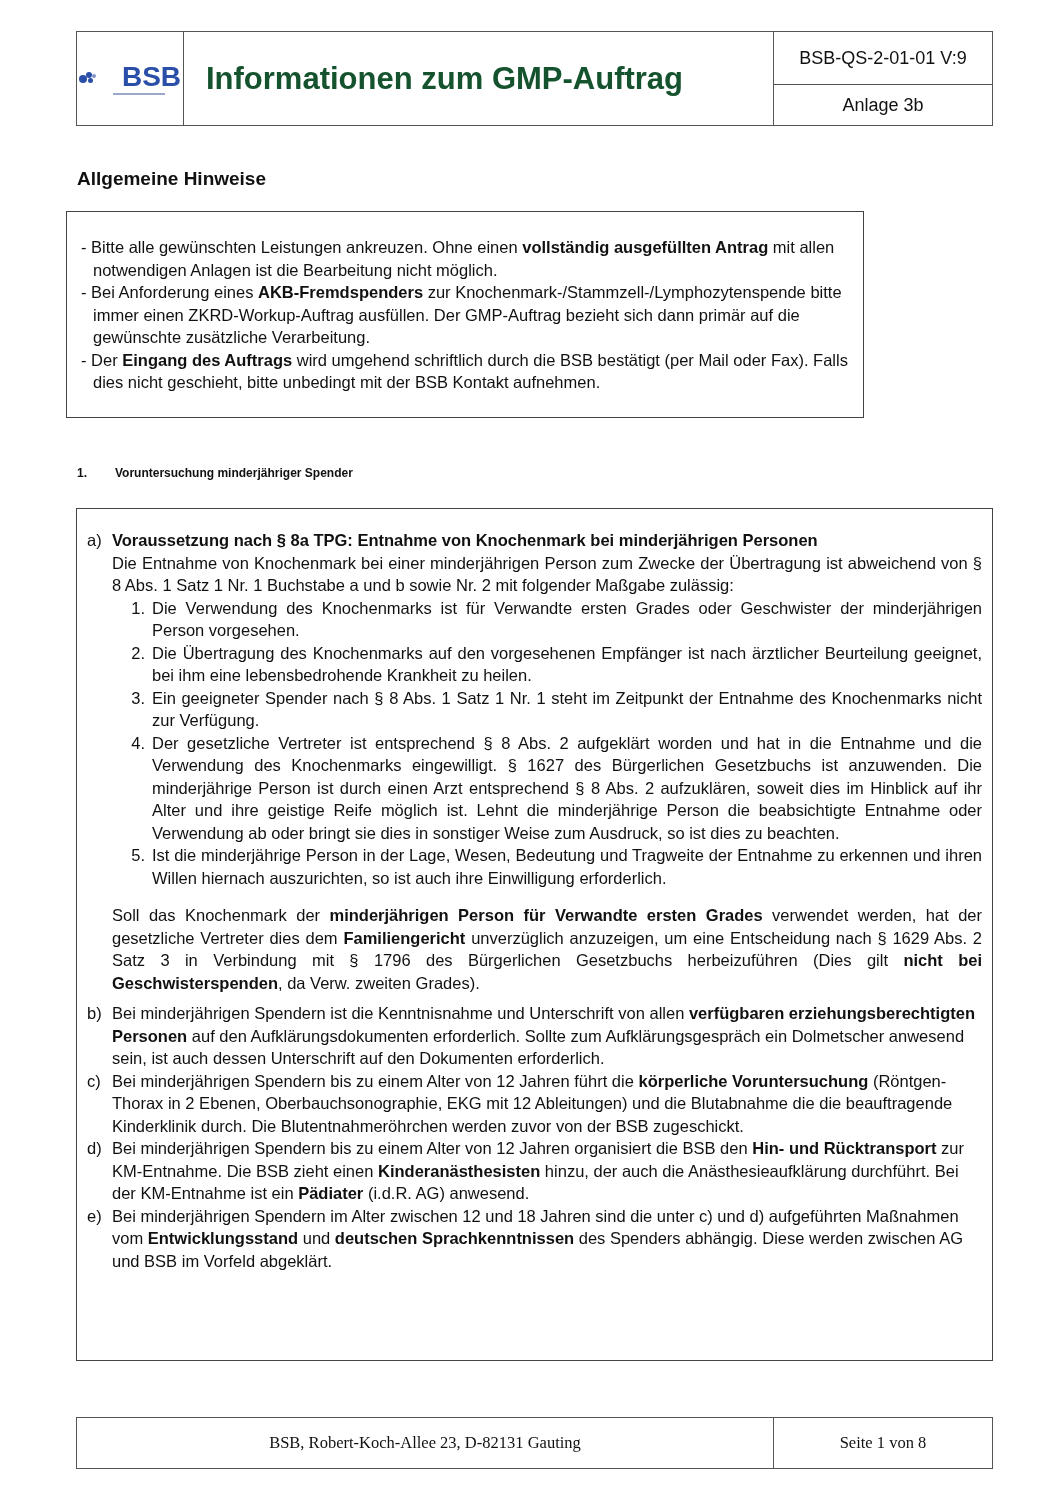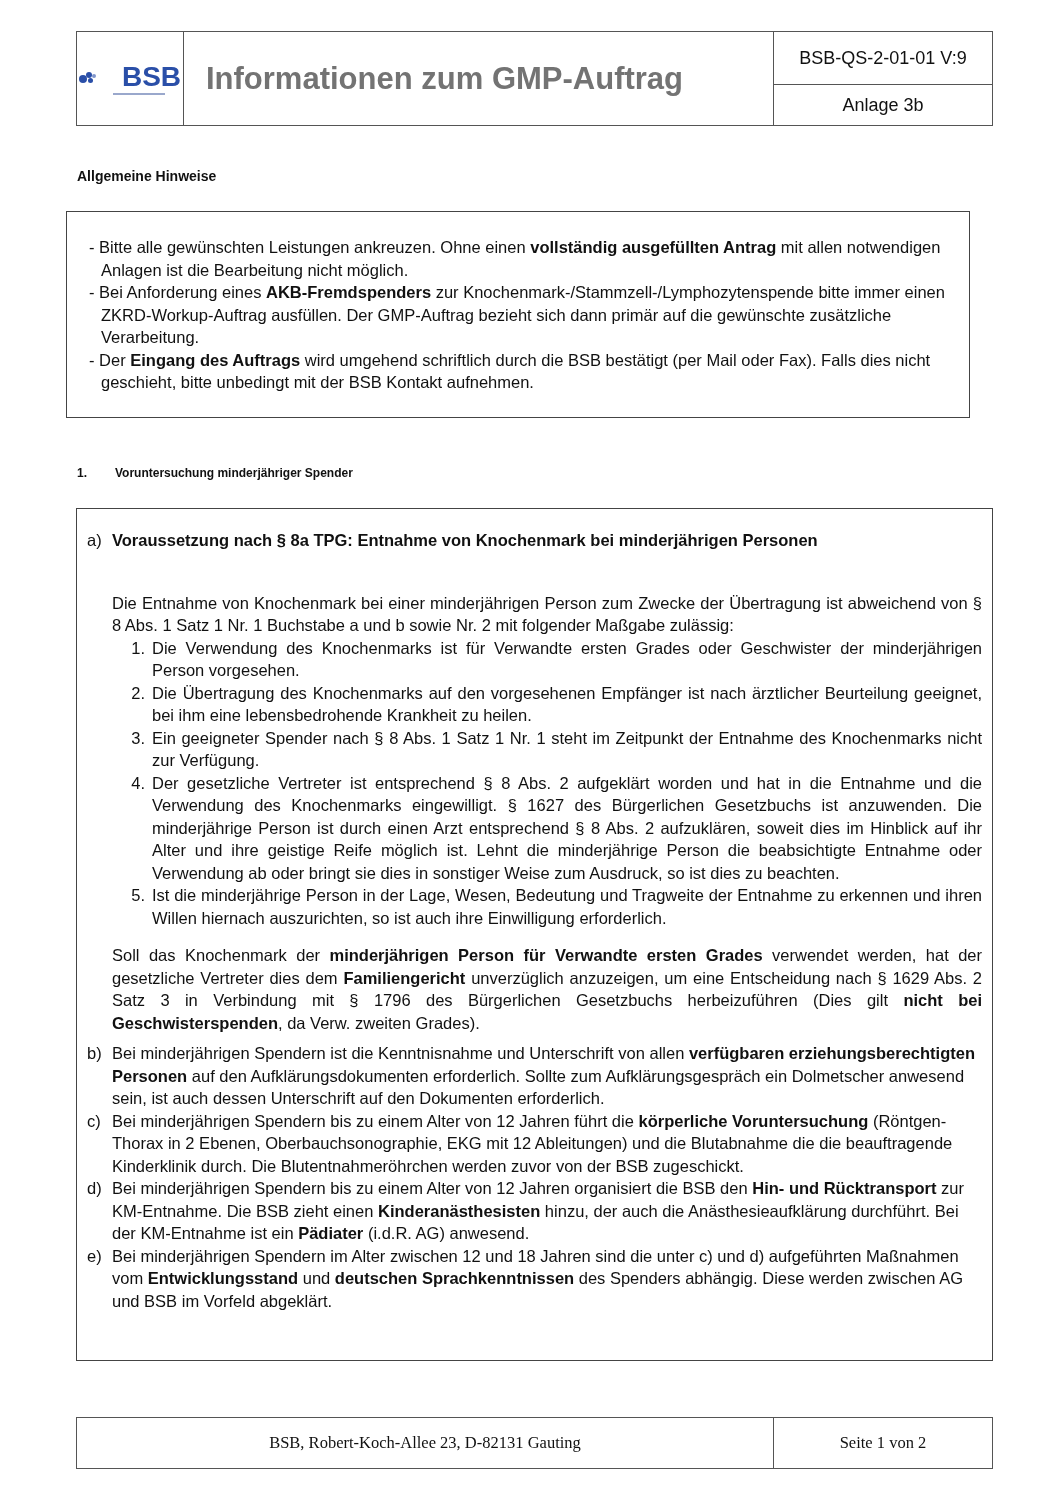--- a/index.html
+++ b/index.html
@@ -18,49 +18,49 @@
     width: 106px; border-right: 1.5px solid #555; display: flex;
     align-items: center; justify-content: center; flex-direction: column;
   }
   .logo-row { display: flex; align-items: center; gap: 23px; }
   .logo-mark { width: 18px; height: 14px; position: relative; margin-right: 2px; }
   .logo-mark span { position: absolute; border-radius: 50%; background: #2a4fa8; }
   .logo-text { font-weight: bold; font-size: 28px; color: #2a4fa8; letter-spacing: 0; line-height: 28px; }
   .logo-sub { width: 52px; height: 2px; background: #9aa8cc; margin-top: 2px; margin-left: 18px; }
   .hdr .title-cell {
     flex: 1; border-right: 1.5px solid #555; display: flex; align-items: center;
-    padding-left: 22px; font-weight: bold; font-size: 31px; color: #737373;
+    padding-left: 22px; font-weight: bold; font-size: 31px; color: #14532d;
   }
   .hdr .meta-cell { width: 218px; display: flex; flex-direction: column; }
   .meta-top { height: 52px; border-bottom: 1.5px solid #555; display: flex; align-items: center; justify-content: center; font-size: 18px; }
   .meta-bot { flex: 1; display: flex; align-items: center; justify-content: center; font-size: 18px; }
 
   
-  .h-general { position: absolute; left: 77px; top: 168px; font-weight: bold; font-size: 14px; }
+  .h-general { position: absolute; left: 77px; top: 168px; font-weight: bold; font-size: 19px; }
   .h-sec1 { position: absolute; left: 77px; top: 466px; font-weight: bold; font-size: 12px; }
   .h-sec1 .num { display: inline-block; width: 38px; }
 
   
   .box-general {
-    position: absolute; left: 66px; top: 211px; width: 904px; height: 207px;
-    border: 1.3px solid #444; box-sizing: border-box; padding: 24px 10px 0 22px;
+    position: absolute; left: 66px; top: 211px; width: 798px; height: 207px;
+    border: 1.3px solid #444; box-sizing: border-box; padding: 24px 10px 0 14px;
     font-size: 16.5px; line-height: 22.5px;
   }
   .hint { padding-left: 12px; text-indent: -12px; }
 
   
   .box-sec1 {
     position: absolute; left: 76px; top: 508px; width: 917px; height: 853px;
     border: 1.5px solid #444; box-sizing: border-box; padding: 20px 10px 0 10px;
     font-size: 16.5px; line-height: 22.5px;
   }
   .item { display: flex; }
   .item .lbl { width: 25px; flex: none; }
   .item .body { flex: 1; }
-  .just { text-align: justify; margin-top: 40px; }
+  .just { text-align: justify; }
   .numlist { margin: 0; padding: 0; list-style: none; }
   .numlist li { display: flex; text-align: justify; }
   .numlist .n { width: 40px; flex: none; text-align: right; padding-right: 7px; box-sizing: border-box; }
   .numlist .t { flex: 1; }
   .note { margin-top: 15px; margin-bottom: 8px; }
 
   
   .ftr {
     position: absolute; left: 76px; top: 1417px; width: 917px; height: 52px;
     border: 1.5px solid #555; box-sizing: border-box; display: flex; font-size: 16.5px; font-family: Liberation Serif, serif;
@@ -144,14 +144,14 @@
     <div class="body"><span>Bei minderjährigen Spendern bis zu einem Alter von 12 Jahren organisiert die BSB den </span><b>Hin- und Rücktransport</b><span> zur KM-Entnahme. Die BSB zieht einen </span><b>Kinderanästhesisten</b><span> hinzu, der auch die Anästhesieaufklärung durchführt. Bei der KM-Entnahme ist ein </span><b>Pädiater</b><span> (i.d.R. AG) anwesend.</span></div>
   </div>
   <div class="item">
     <span class="lbl">e)</span>
     <div class="body"><span>Bei minderjährigen Spendern im Alter zwischen 12 und 18 Jahren sind die unter c) und d) aufgeführten Maßnahmen vom </span><b>Entwicklungsstand</b><span> und </span><b>deutschen Sprachkenntnissen</b><span> des Spenders abhängig. Diese werden zwischen AG und BSB im Vorfeld abgeklärt.</span></div>
   </div>
 </div>
 
 <div class="ftr">
   <div class="addr">BSB, Robert-Koch-Allee 23, D-82131 Gauting</div>
-  <div class="page">Seite 1 von 2</div>
+  <div class="page">Seite 1 von 8</div>
 </div>
 
 </body></html>

